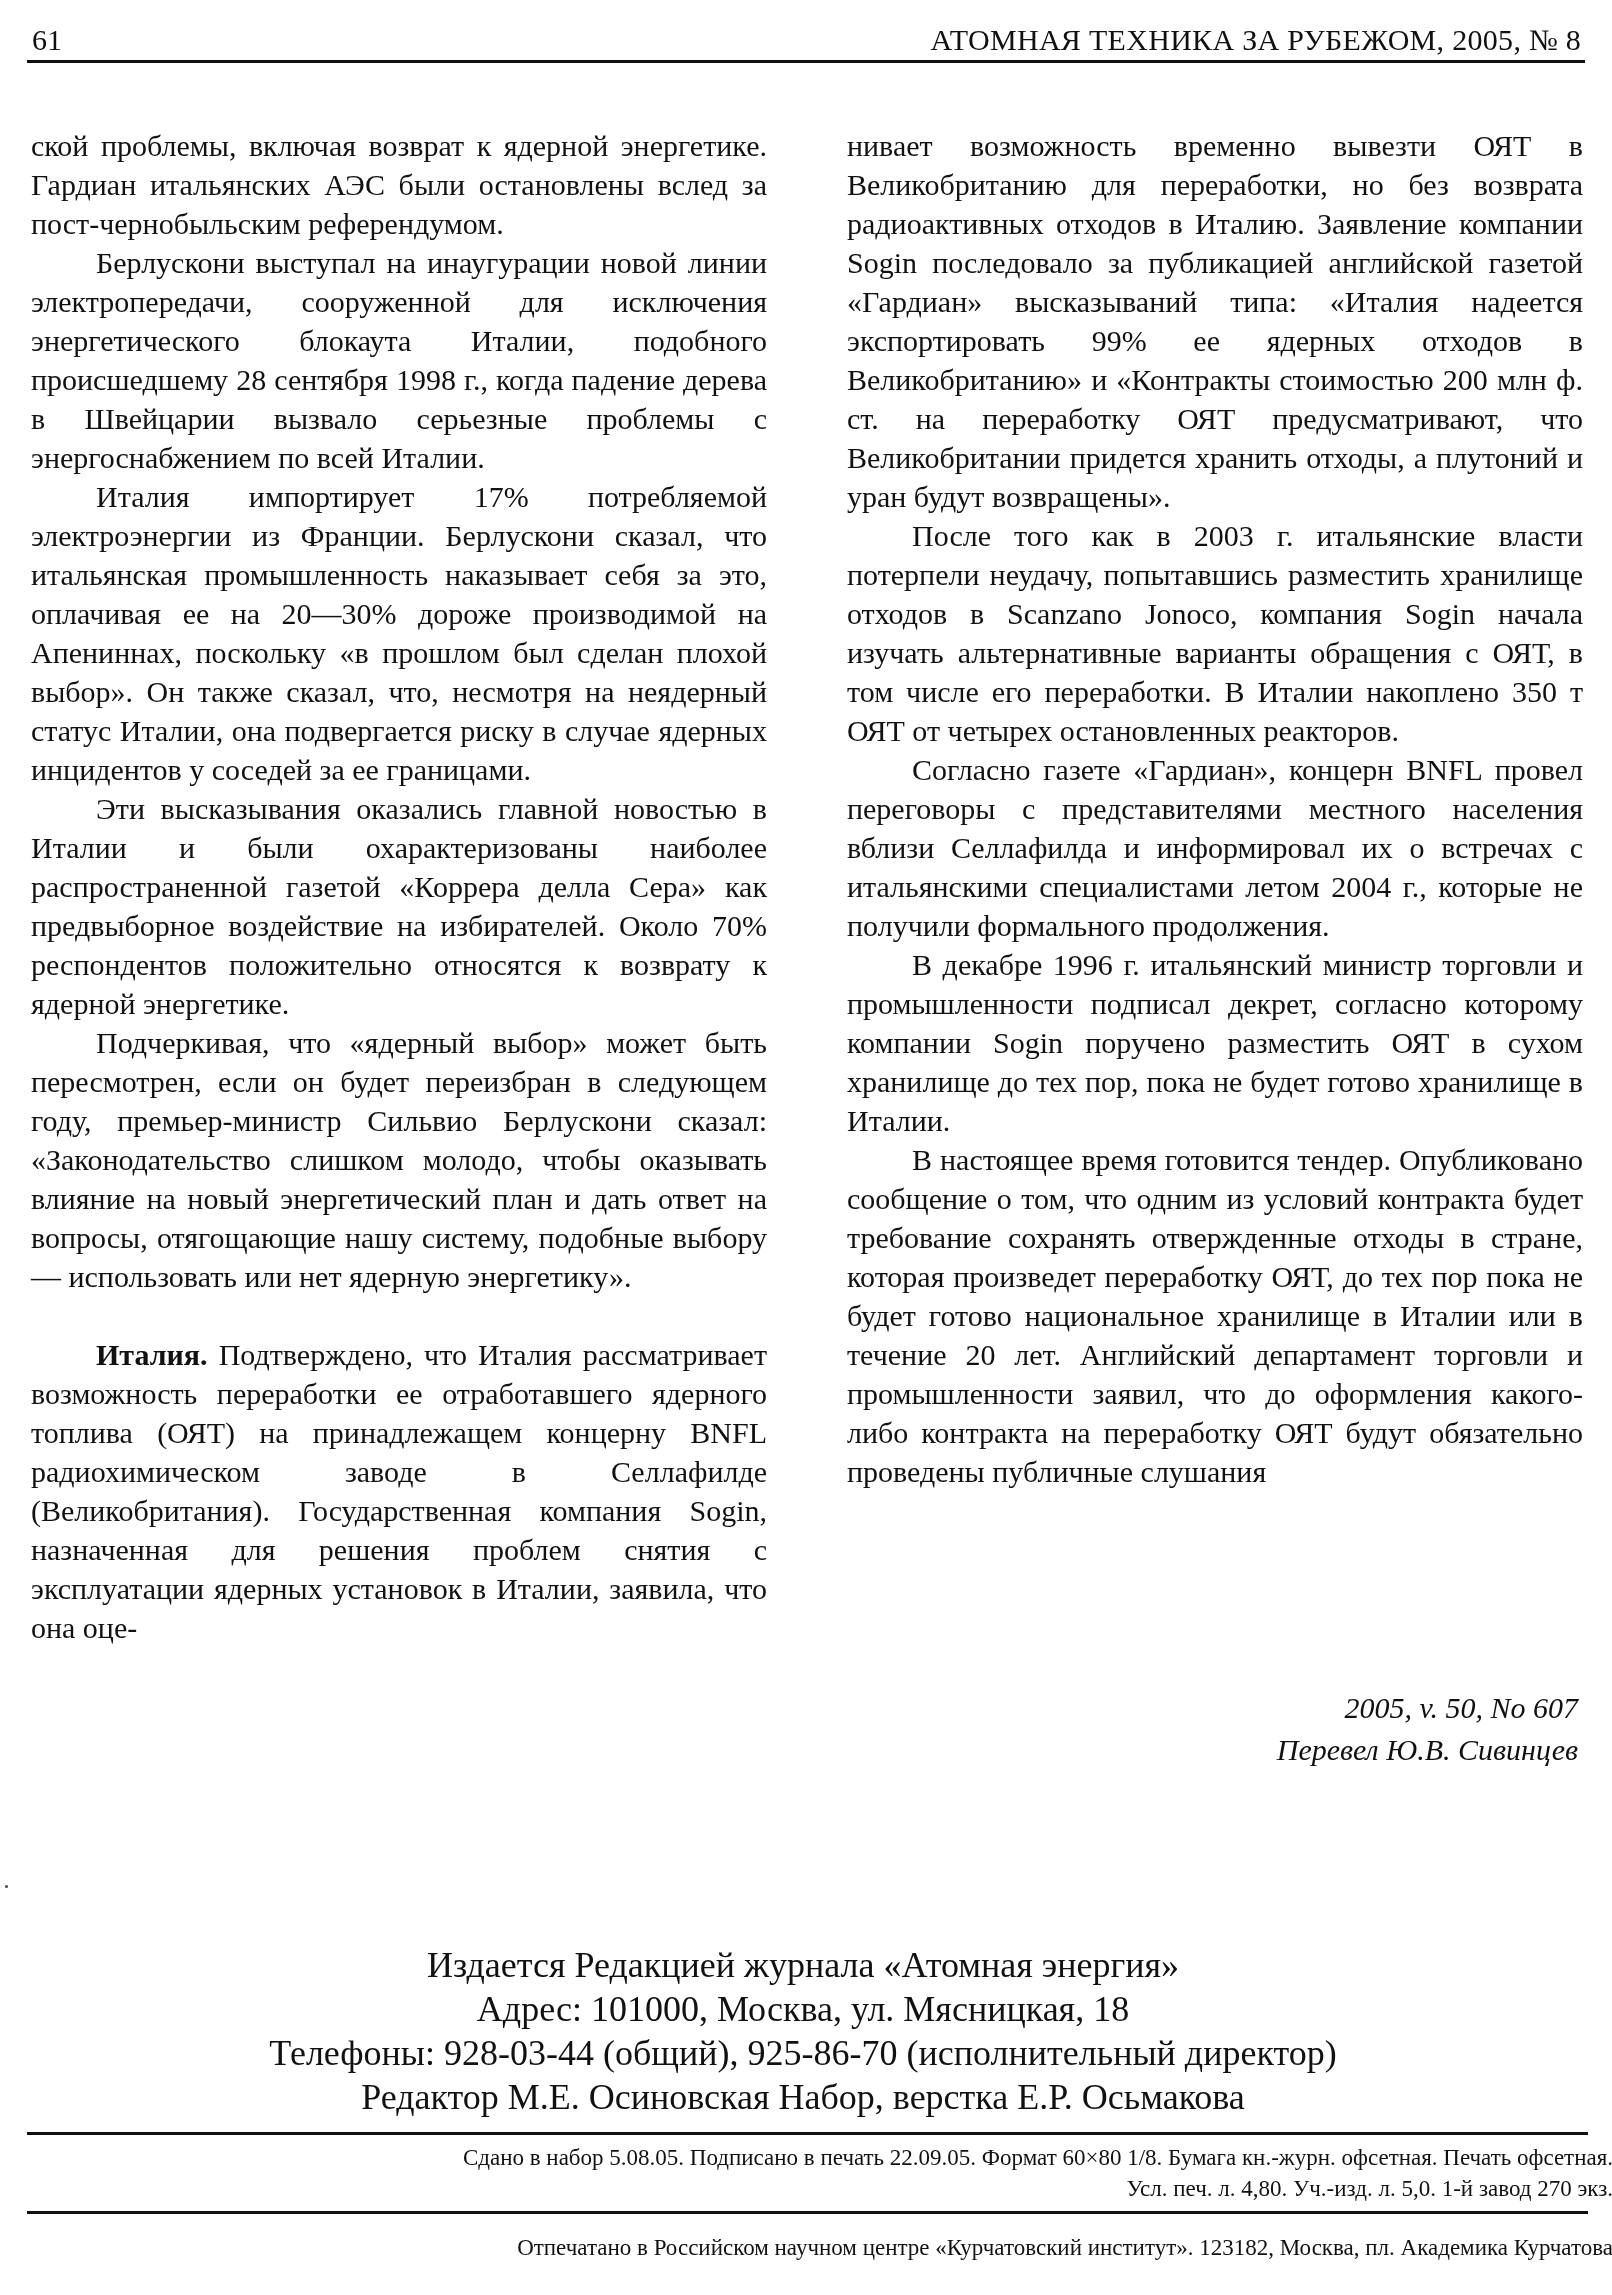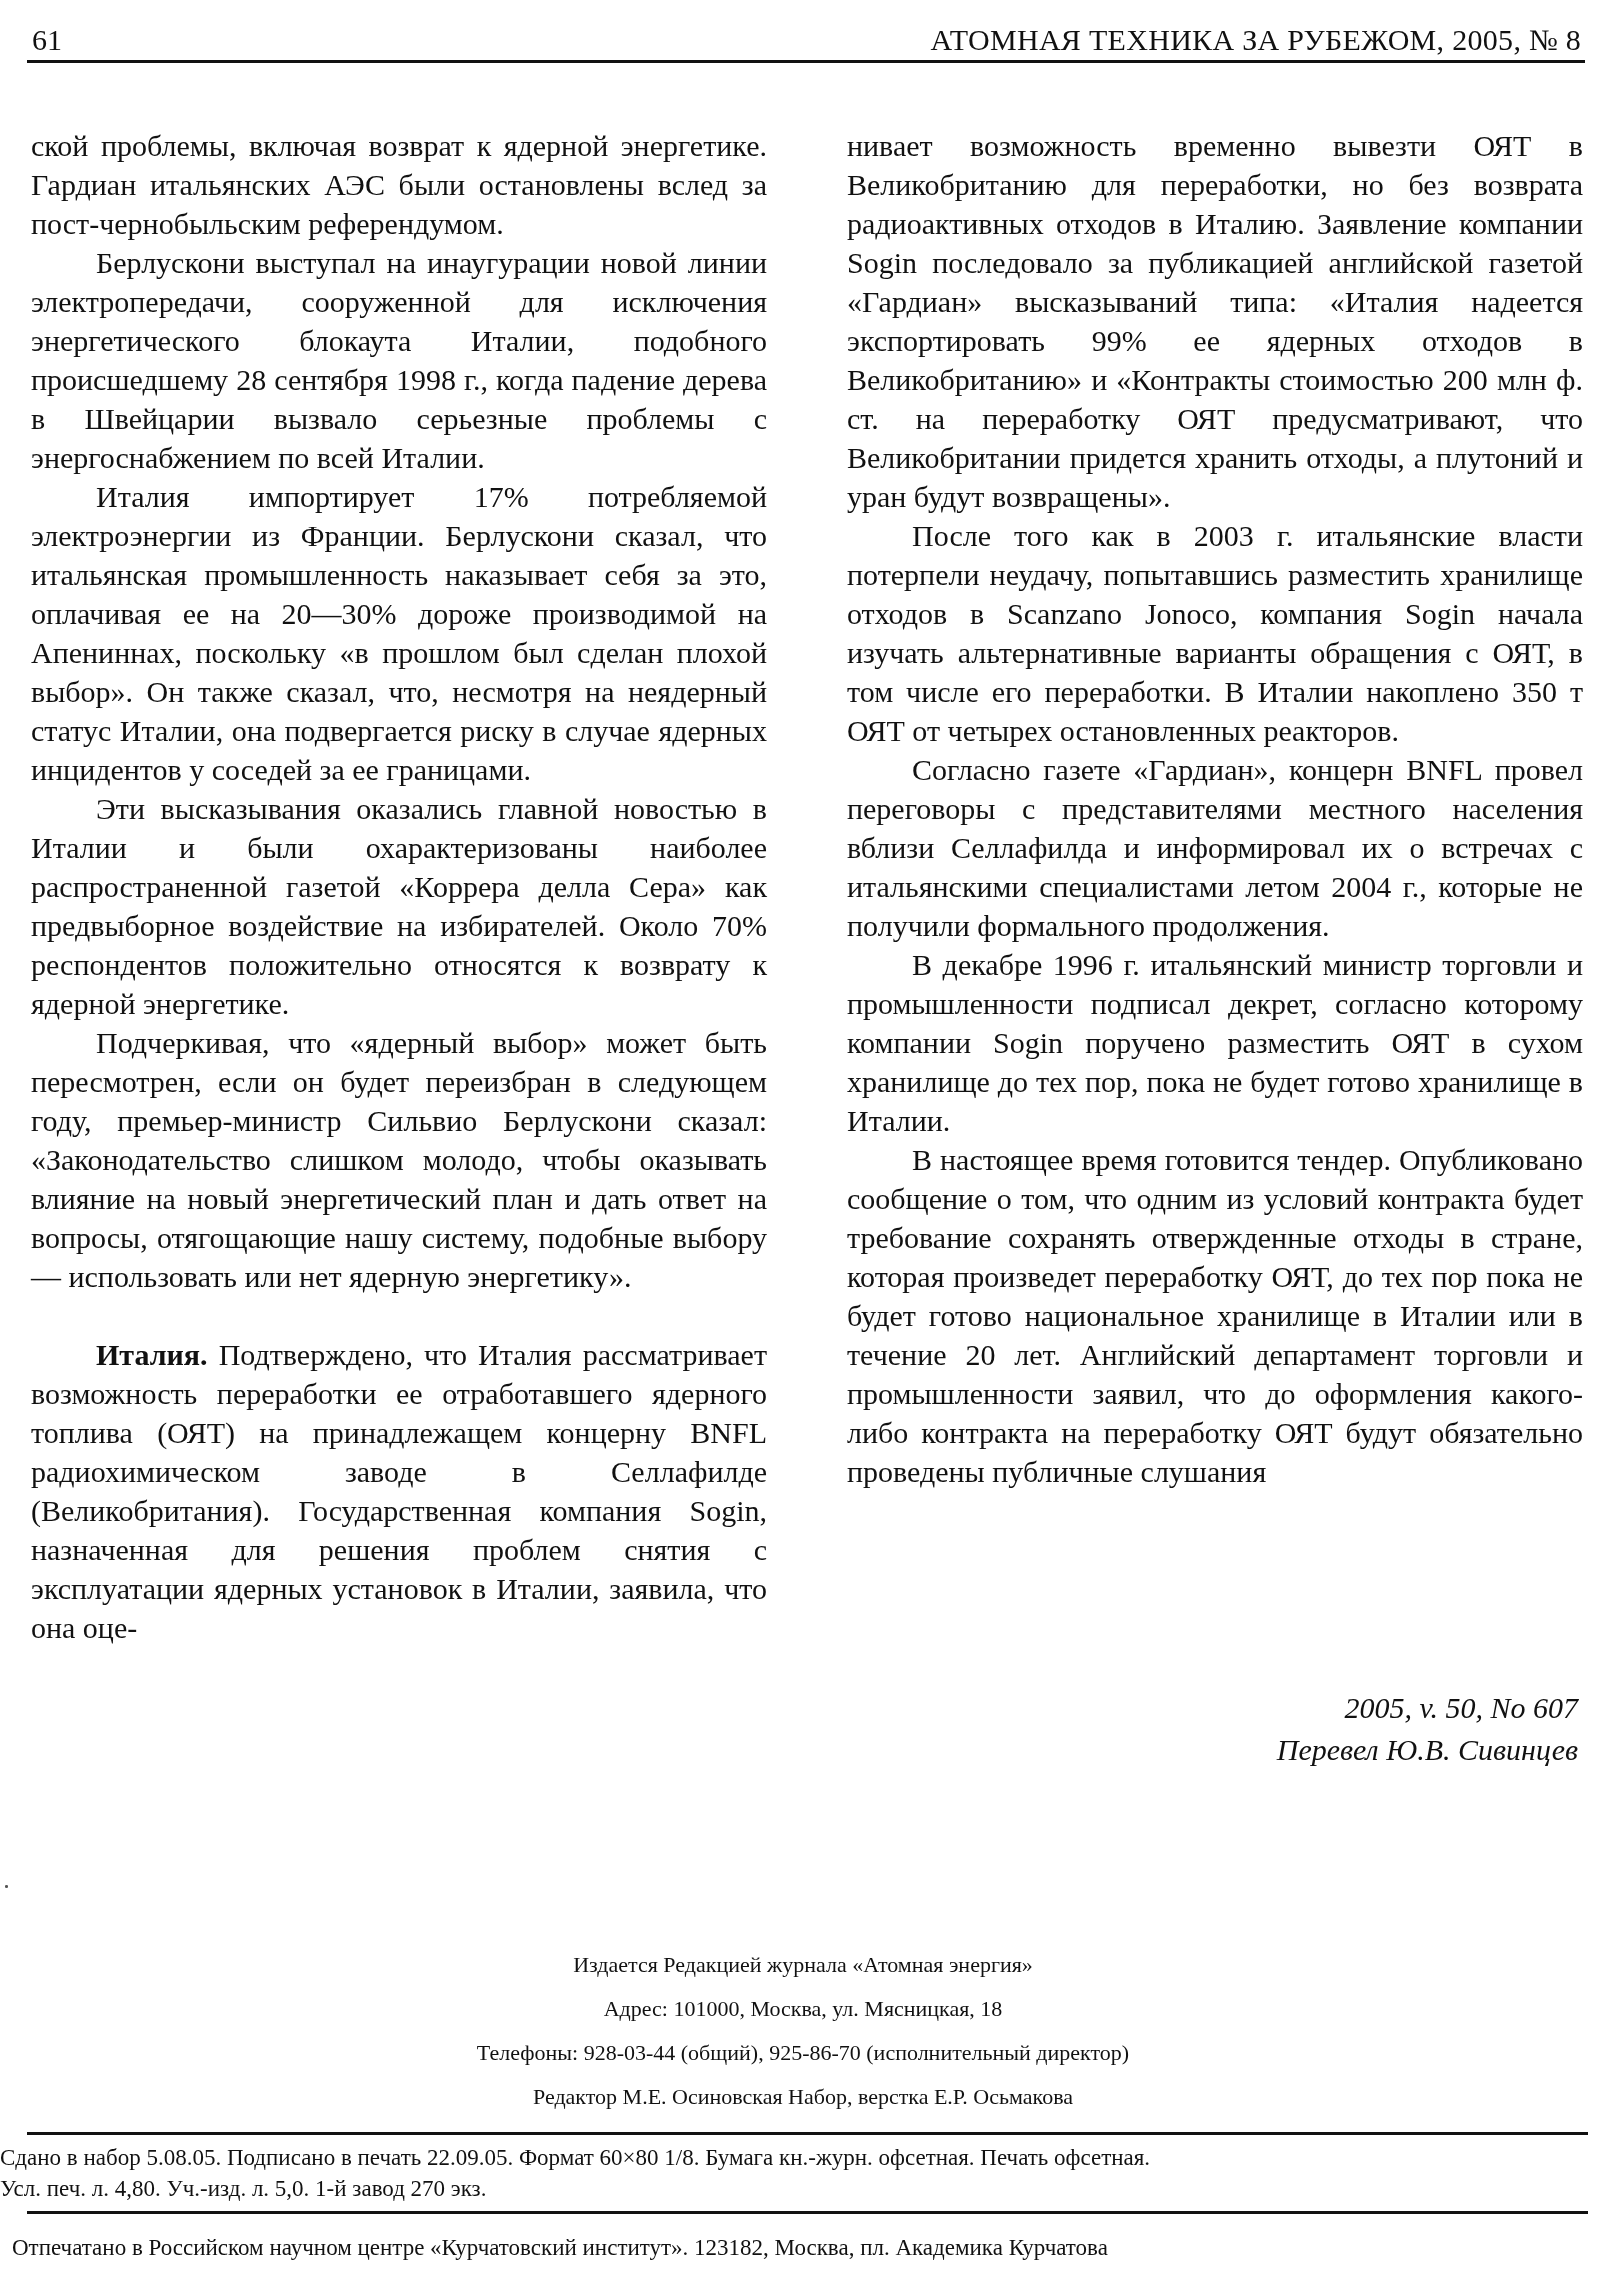--- a/index.html
+++ b/index.html
@@ -14,24 +14,24 @@
          text-align:justify; hyphens:manual; }
   .col-left { left:31px; }
   .col-right { left:847px; }
   .col p { margin:0; text-indent:0; }
   .col p.indent { text-indent:65px; }
   .col p.gap { margin-top:39px; }
   .lead-bold { font-weight:bold; }
   .citation { position:absolute; right:35px; top:1687px; text-align:right;
               font-style:italic; font-size:30px; line-height:42px; }
   .imprint { position:absolute; left:0; right:7px; top:1945px; text-align:center;
-             font-size:22px; line-height:40px; }
+             font-size:36px; line-height:40px; }
   .imprint div { margin-bottom:4px; }
   .rule { position:absolute; left:27px; right:25.5px; height:2.7px; background:#111; }
-  .small { position:absolute; left:0; right:0; text-align:left; font-size:23px; line-height:31px; }
+  .small { position:absolute; left:0; right:0; text-align:right; font-size:23px; line-height:31px; }
   .stray-dot { position:absolute; left:5.4px; top:1885px; width:2.7px; height:2.7px; background:#555; border-radius:1.3px; }
 </style>
 </head>
 <body>
 
 <div class="header">
   <span class="page-num">61</span>
   <span class="running-title">АТОМНАЯ ТЕХНИКА ЗА РУБЕЖОМ, 2005, № 8</span>
 </div>
 <div class="header-rule"></div>

